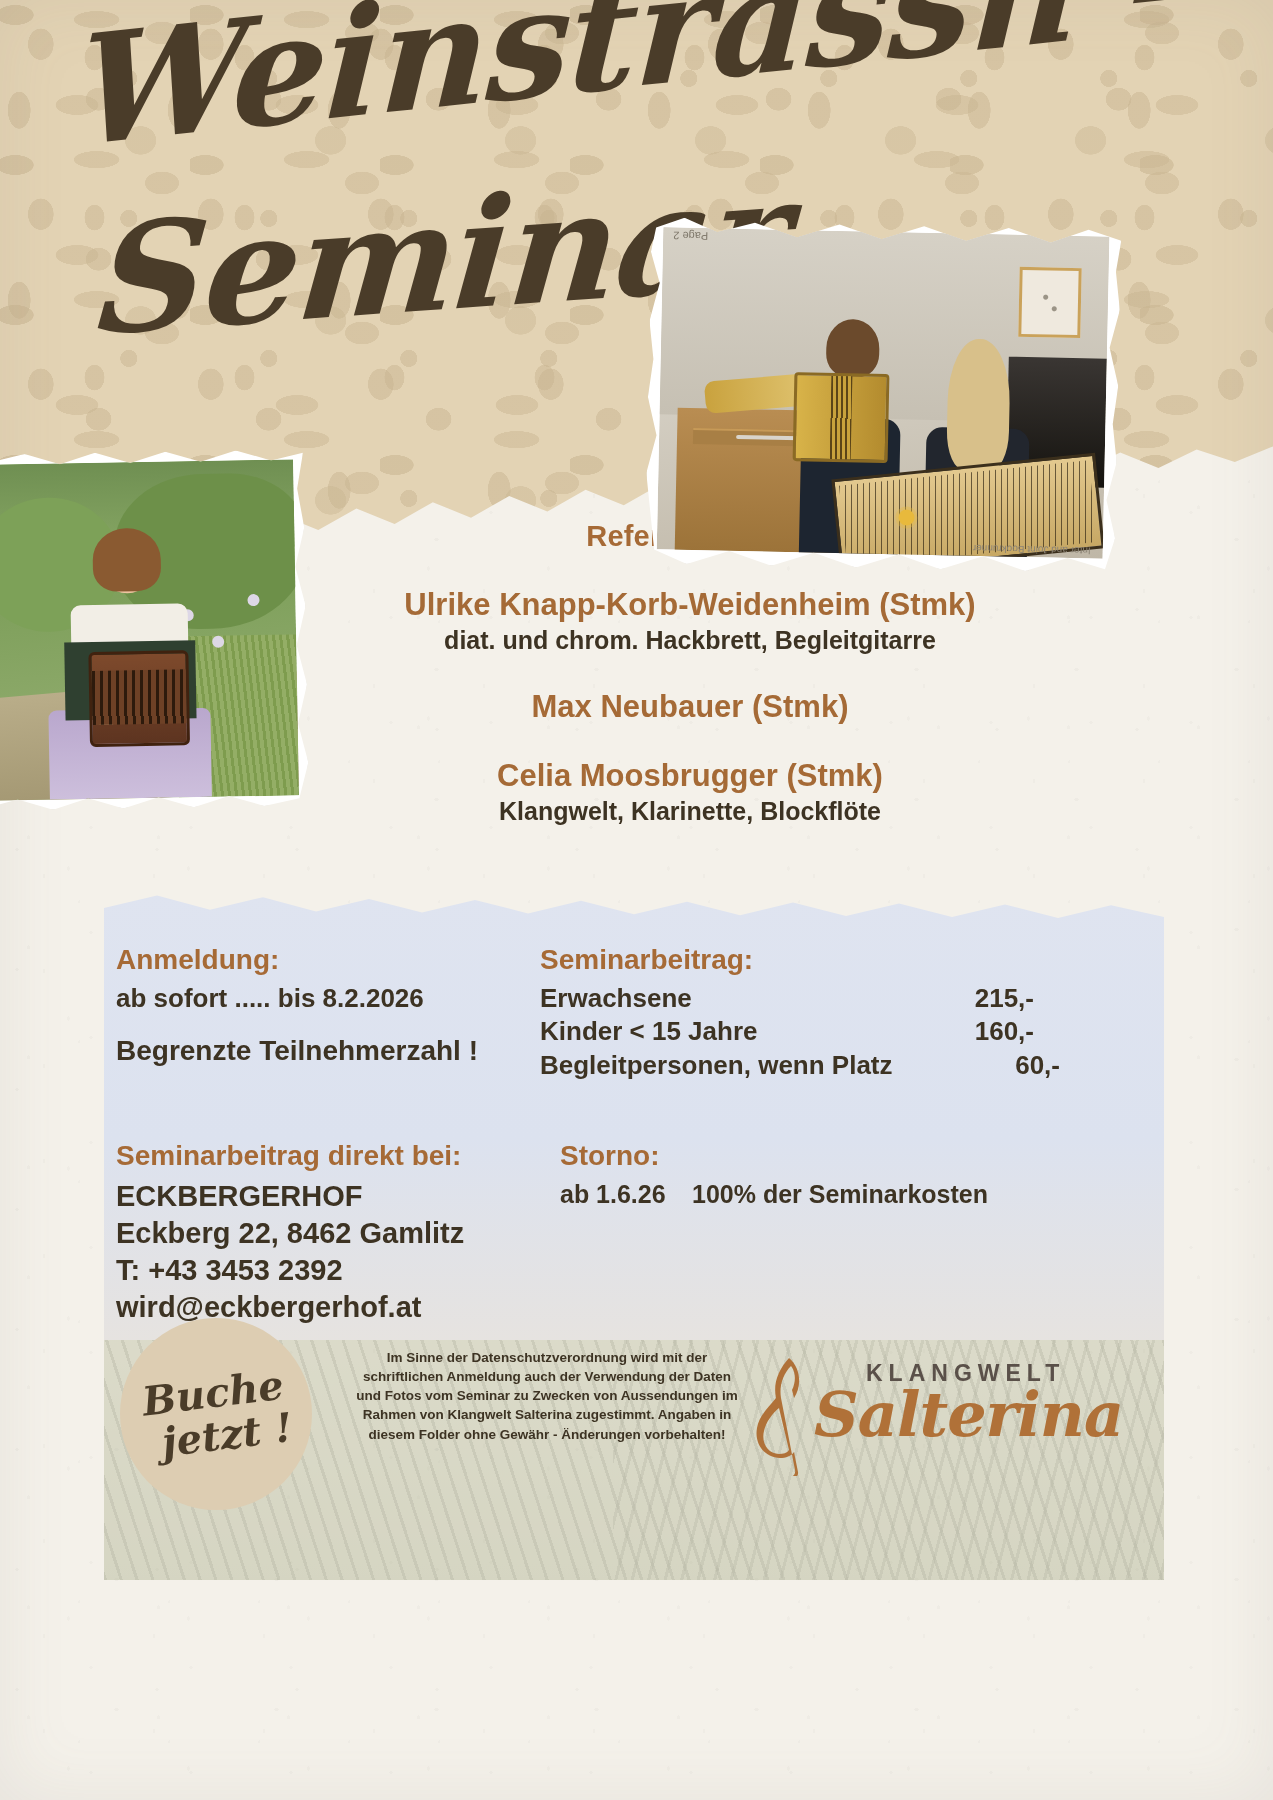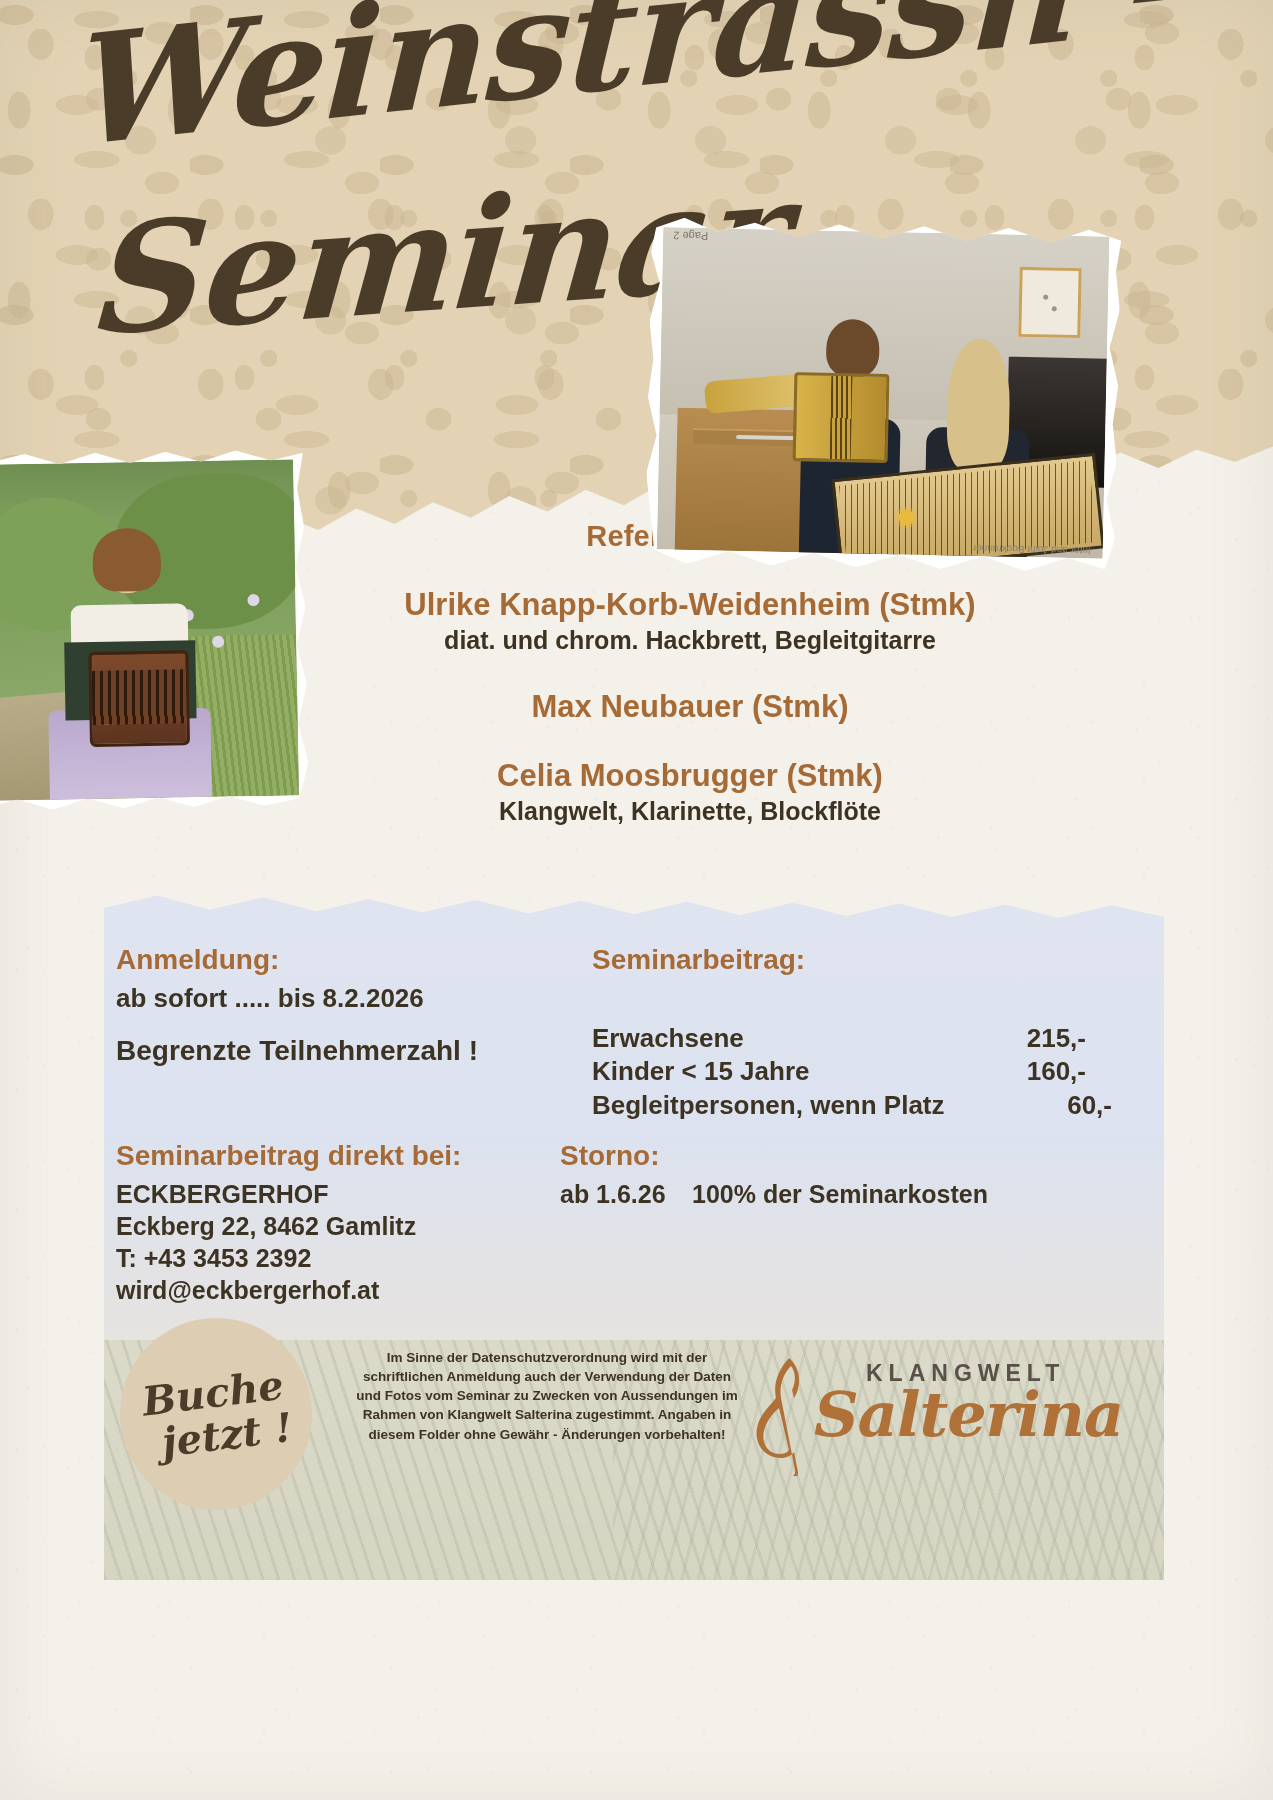--- a/index.html
+++ b/index.html
@@ -205,29 +205,29 @@
   .vy-arm{position:absolute;background:#b2a68c;transform-origin:left center;}
 
   
   .info{position:absolute;z-index:7;}
   .i-head{font-size:28px;font-weight:700;color:#a66a36;margin-bottom:6px;}
   .i-line{font-size:26px;font-weight:700;color:#3d3323;line-height:1.28;}
   .i-line.big{font-size:28px;}
 
   .blk-anmeldung{left:116px;top:944px;width:440px;}
   .blk-anmeldung .spacer{height:18px;}
-  .blk-beitrag{left:592px;top:944px;width:520px;}
+  .blk-beitrag{left:540px;top:944px;width:520px;}
   .price-row{display:flex;justify-content:space-between;align-items:baseline;font-size:26px;font-weight:700;color:#3d3323;line-height:1.28;}
   .price-row .lbl{white-space:nowrap;}
   .price-row .val{white-space:nowrap;margin-left:14px;}
-  .pr1 .val{padding-right:26px;margin-top:40px;}
+  .pr1 .val{padding-right:26px;}
   .pr2 .val{padding-right:26px;}
 
   .blk-zimmer{left:116px;top:1140px;width:460px;}
-  .blk-zimmer .i-line{font-size:25px;}
+  .blk-zimmer .i-line{font-size:29px;}
   .blk-storno{left:560px;top:1140px;width:520px;}
   .storno-row{display:flex;font-size:25px;font-weight:700;color:#3d3323;line-height:1.3;}
   .storno-row .d{width:132px;white-space:nowrap;}
   .storno-row .t{white-space:nowrap;}
 
   
   .badge{
     position:absolute;left:120px;top:1318px;width:192px;height:192px;border-radius:50%;
     background:#ddcdb2;z-index:8;
     display:flex;align-items:center;justify-content:center;

